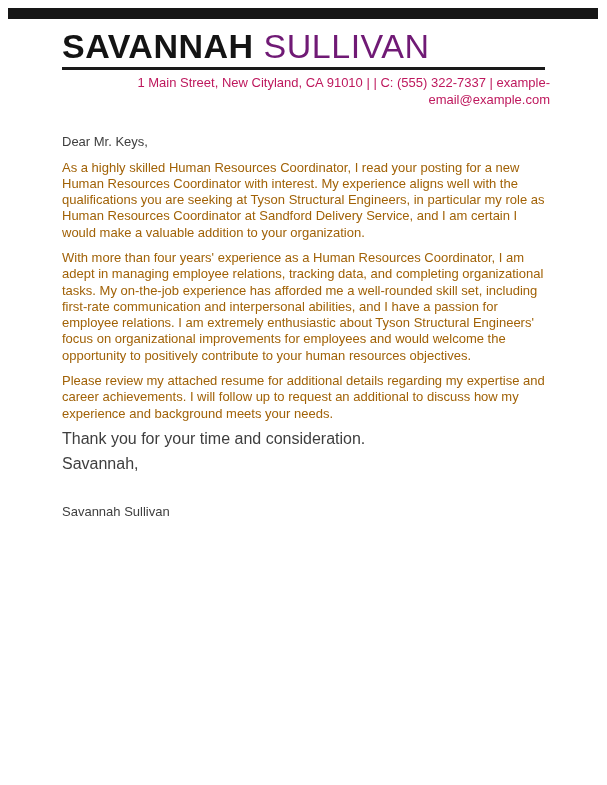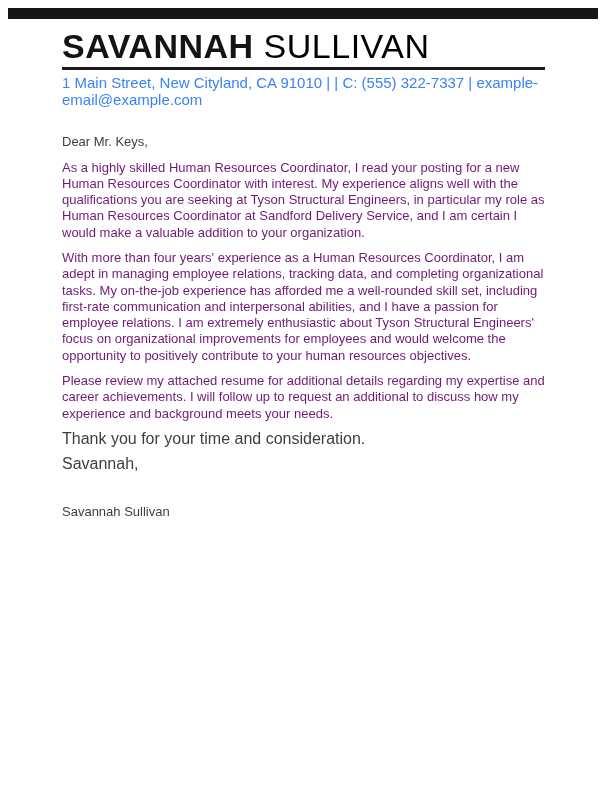--- a/index.html
+++ b/index.html
@@ -33,46 +33,47 @@
     letter-spacing: 0.5px;
     color: #141414;
     font-weight: 400;
     white-space: nowrap;
   }
   .name .first {
     font-weight: 700;
   }
   .name .last {
     font-weight: 400;
-    color: #000000;
+    color: #701a75;
   }
   .header-rule {
     width: 483px;
     height: 0;
     border-bottom: 3px solid #1a1a1a;
     margin-top: 2px;
   }
   .contact {
     margin-top: 5px;
     width: 488px;
-    font-size: 15px;
+    font-size: 13px;
     line-height: 16.5px;
-    color: #3b82f6;
+    color: #be185d;
+    text-align: right;
   }
   .salutation {
     margin-top: 26px;
     font-size: 13px;
     line-height: 16.5px;
   }
   p.body-para {
     margin: 9px 0 0 0;
     width: 488px;
     font-size: 13px;
     line-height: 16.3px;
-    color: #701a75;
+    color: #a16207;
   }
   .thanks, .closing {
     margin-top: 9px;
     font-size: 16px;
     line-height: 16.3px;
   }
   .signature {
     margin-top: 31px;
     font-size: 13px;
     line-height: 16.3px;

